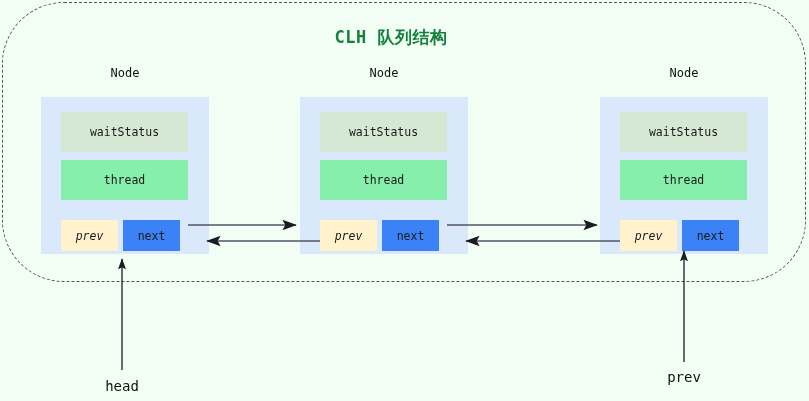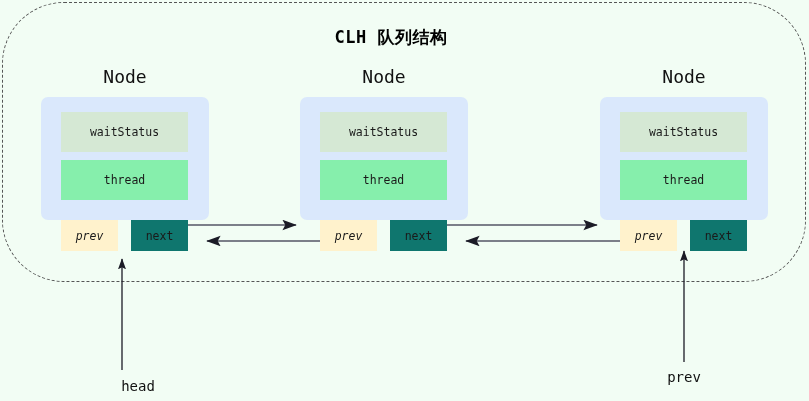--- a/index.html
+++ b/index.html
@@ -29,38 +29,37 @@
     background: transparent;
   }
   .diagram-title {
     position: absolute;
     top: 26px;
     left: 0;
     width: 782px;
     text-align: center;
     font-size: 17px;
     font-weight: bold;
-    color: #000000;
+    color: #15803d;
     letter-spacing: 0.5px;
   }
   .node-label {
     position: absolute;
     top: 66px;
     width: 168px;
     text-align: center;
-    font-size: 18px;
+    font-size: 12px;
     color: #111111;
   }
   .node-card {
     position: absolute;
     top: 97px;
     width: 168px;
-    height: 123px;
+    height: 157px;
     background: #dae8fc;
-    border-radius: 7px;
   }
   .field-box {
     position: absolute;
     display: flex;
     align-items: center;
     justify-content: center;
     font-size: 11.5px;
     color: #1a1a1a;
   }
   .field-waitstatus {
@@ -79,25 +78,25 @@
   }
   .field-prev {
     left: 20px;
     top: 123px;
     width: 57px;
     height: 31px;
     background: #fff2cc;
     font-style: italic;
   }
   .field-next {
-    left: 90px;
+    left: 82px;
     top: 123px;
     width: 57px;
     height: 31px;
-    background: #0f766e;
+    background: #3b82f6;
   }
   .ptr-label {
     position: absolute;
     font-size: 14px;
     color: #111111;
     text-align: center;
     width: 80px;
   }
   svg.arrows {
     position: absolute;
@@ -154,16 +153,16 @@
 
     <line x1="447" y1="225" x2="597" y2="225" stroke="#555566" stroke-width="1.7" marker-end="url(#ah)"></line>
 
     <line x1="620" y1="241" x2="466" y2="241" stroke="#555566" stroke-width="1.7" marker-end="url(#ah)"></line>
 
     <line x1="122" y1="370" x2="122" y2="259" stroke="#1b1b26" stroke-width="1.3" marker-end="url(#ah)"></line>
 
     <line x1="684" y1="362" x2="684" y2="251" stroke="#1b1b26" stroke-width="1.3" marker-end="url(#ah)"></line>
   </svg>
 
-  <div class="ptr-label" style="left:98px; top:378px;">head</div>
+  <div class="ptr-label" style="left:82px; top:378px;">head</div>
   <div class="ptr-label" style="left:644px; top:369px;">prev</div>
 
 </div>
 
 </body></html>

